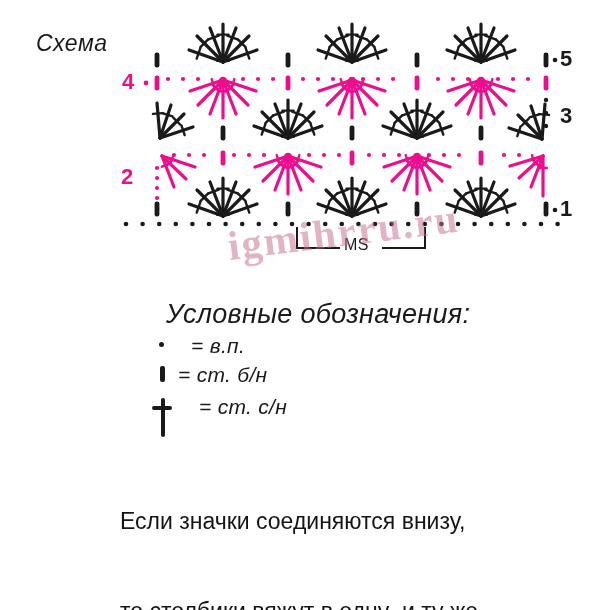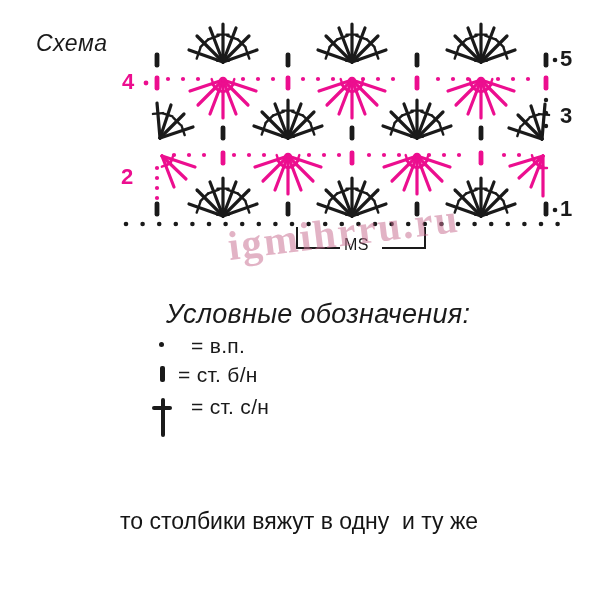--- a/index.html
+++ b/index.html
@@ -8,22 +8,22 @@
   .abs{position:absolute;}
   .schema{left:36px;top:30px;font-style:italic;font-size:23px;letter-spacing:.5px;}
   #chart{position:absolute;left:0;top:0;}
   .rownum{font-size:22px;font-weight:600;line-height:22px;}
   .magenta{color:#ec0e8f;}
   .ms{left:344px;top:236px;font-size:16px;letter-spacing:.5px;text-align:right;}
   .watermark{left:228px;top:222px;font-family:"Liberation Serif",serif;font-weight:bold;
              font-size:41px;letter-spacing:2px;color:#c96f92;opacity:.52;
              transform:rotate(-7deg);transform-origin:0 50%;white-space:nowrap;}
   .legend-title{left:166px;top:299px;font-style:italic;font-size:27px;letter-spacing:.3px;}
-  .legend-label{font-size:21px;letter-spacing:.3px;}
-  .lbl0{left:191px;top:334px;} .lbl1{left:178px;top:363px;} .lbl2{left:191px;top:395px;text-align:right;}
+  .legend-label{font-size:21px;letter-spacing:.3px;font-style:italic;}
+  .lbl0{left:191px;top:334px;} .lbl1{left:178px;top:363px;} .lbl2{left:199px;top:395px;text-align:right;}
   .sym-dot{left:159px;top:342px;width:5px;height:5px;border-radius:50%;background:#1a1a1a;}
   .sym-bar{left:160px;top:366px;width:5px;height:16px;border-radius:2px;background:#1a1a1a;}
   .sym-cross-stem{left:161px;top:398px;width:3.5px;height:39px;border-radius:2px;background:#1a1a1a;}
   .sym-cross-bar{left:152px;top:406px;width:20px;height:3.5px;border-radius:2px;background:#1a1a1a;}
   .note{left:120px;top:446px;font-size:23px;line-height:30px;white-space:pre;color:#151515;}
 </style>
 </head>
 <body>
 
 <div class="page">
@@ -378,19 +378,20 @@
     <span class="abs sym-dot"></span>
     <div class="abs legend-label lbl0">= в.п.</div>
     <span class="abs sym-bar"></span>
     <div class="abs legend-label lbl1">= ст. б/н</div>
     <span class="abs sym-cross-stem"></span>
     <span class="abs sym-cross-bar"></span>
     <div class="abs legend-label lbl2">= ст. с/н</div>
   </div>
 
   <div class="abs note">
+    <div>Если значки соединяются внизу,</div>
     <div>то столбики вяжут в одну  и ту же</div>
     
     
     
   </div>
 
 </div>
 
 </body></html>

